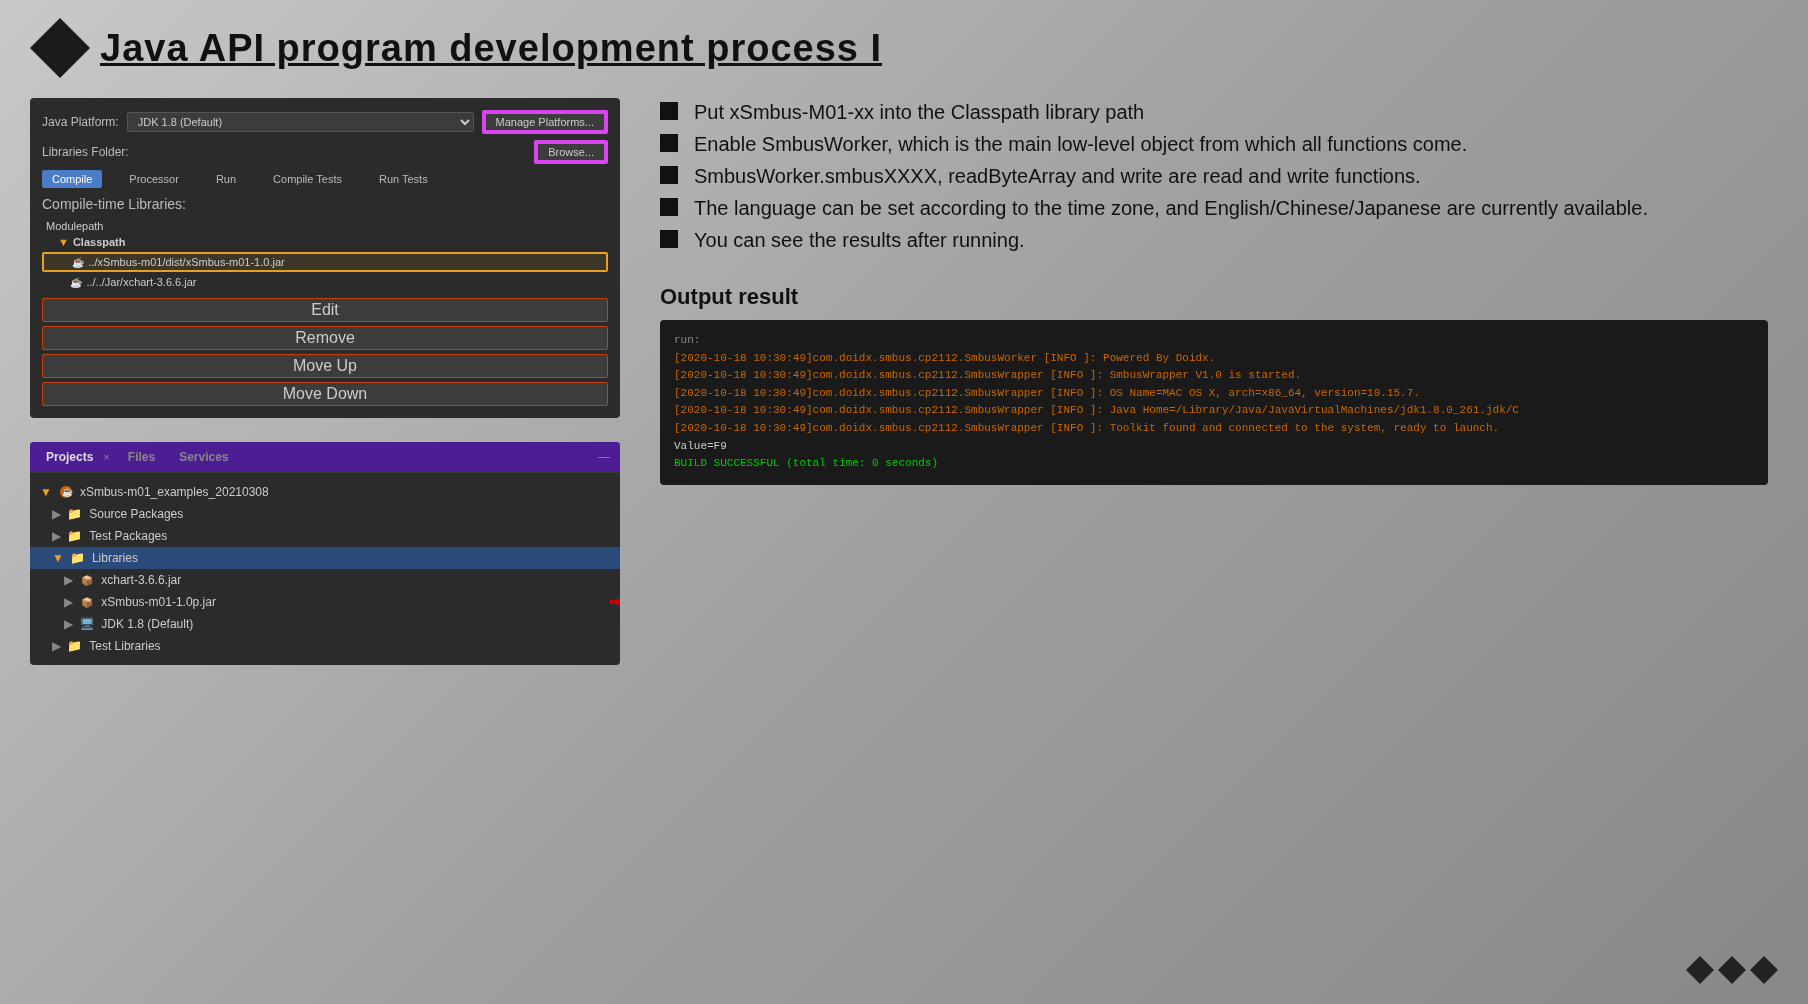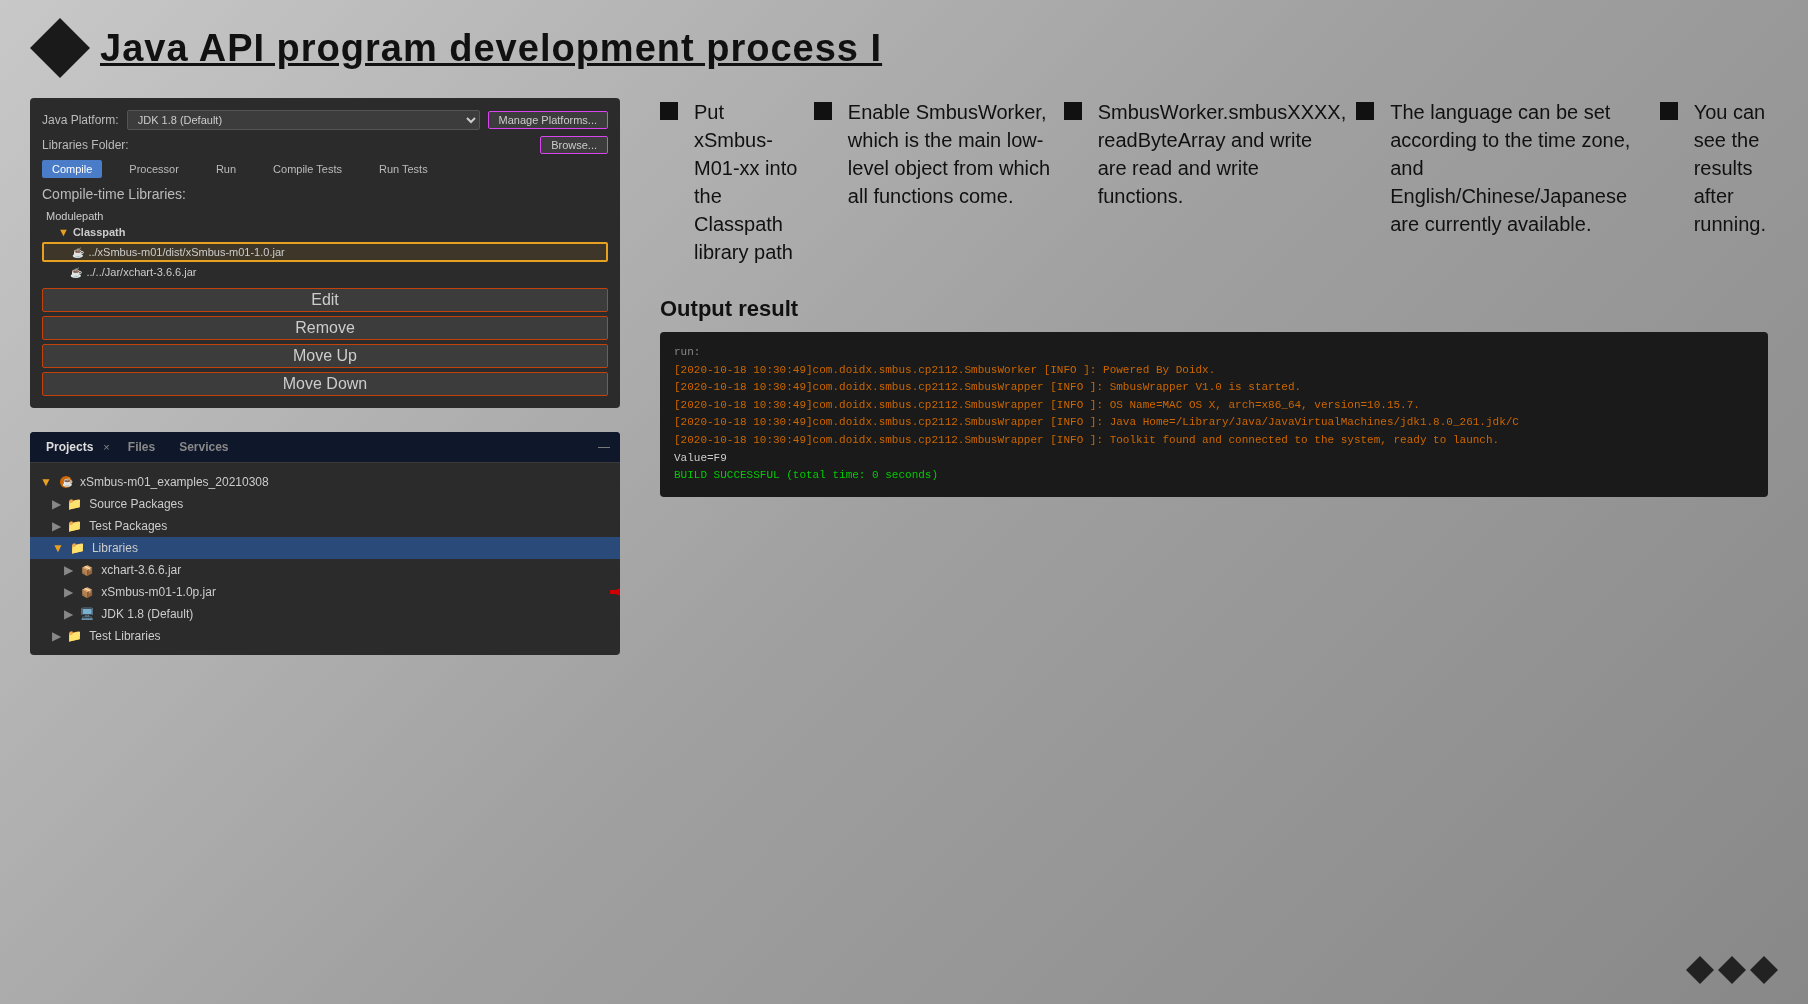--- a/index.html
+++ b/index.html
@@ -80,21 +80,21 @@
       border: 1px solid #555;
       color: #ccc;
       font-size: 11px;
       padding: 2px 6px;
       border-radius: 2px;
       flex: 1;
     }
 
     .ide-button-browse {
       background: #3c3c3c;
-      border: 1px solid #d946ef;
+      border: 4px solid #d946ef;
       color: #ccc;
       font-size: 11px;
       padding: 2px 10px;
       border-radius: 2px;
       cursor: pointer;
     }
 
     .ide-tabs {
       display: flex;
       gap: 17px;
@@ -173,21 +173,21 @@
       background: #2b2b2b;
       border-radius: 4px;
       color: #ccc;
       font-size: 12px;
       overflow: hidden;
     }
 
     .project-header {
       display: flex;
       align-items: center;
-      background: #0f172a;
+      background: #4c1d95;
       padding: 6px 10px;
       gap: 4px;
       border-bottom: 1px solid #3a3a3a;
     }
 
     .proj-tab {
       font-size: 12px;
       font-weight: bold;
       color: #ddd;
       padding: 2px 6px;
@@ -244,22 +244,22 @@
     .right-col {
       flex: 1;
       display: flex;
       flex-direction: column;
       gap: 20px;
     }
 
     .bullet-list {
       list-style: none;
       display: flex;
-      flex-direction: row;
-      gap: 10px;
+      flex-direction: column;
+      gap: 4px;
     }
 
     .bullet-item {
       display: flex;
       align-items: flex-start;
       gap: 16px;
       font-size: 20px;
       color: #111;
       line-height: 1.4;
     }

